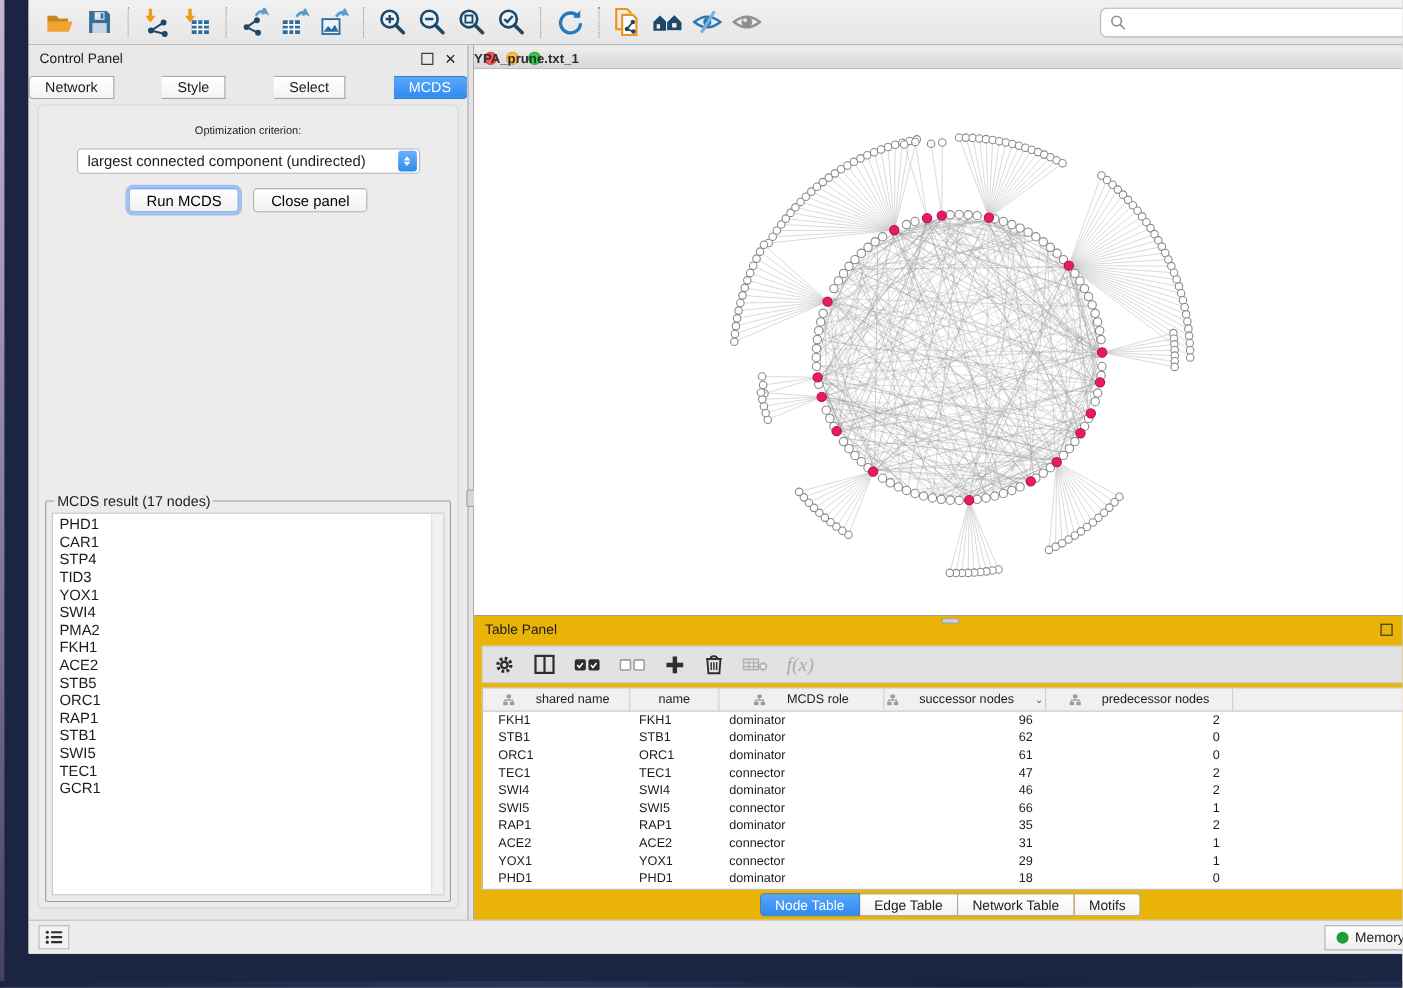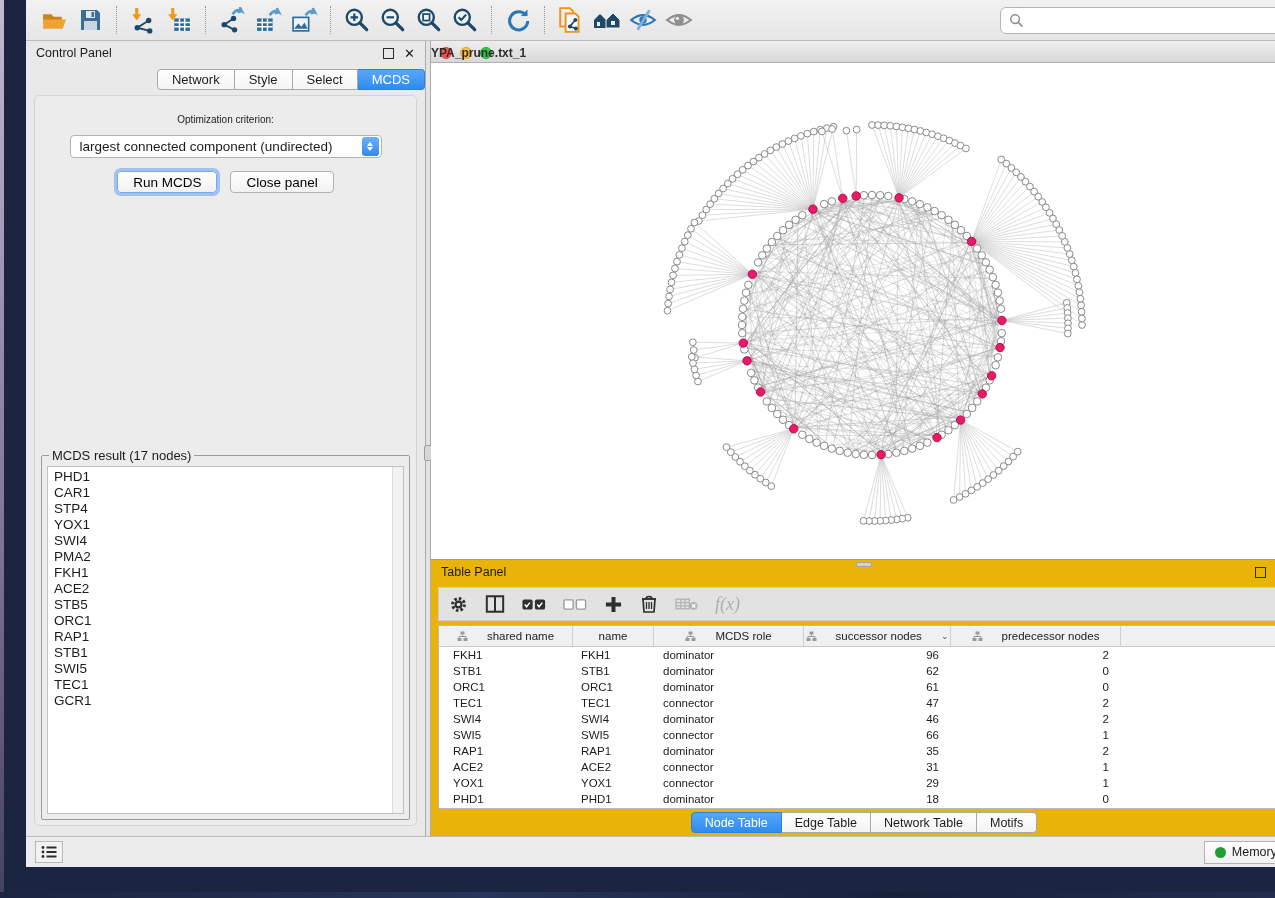--- a/index.html
+++ b/index.html
@@ -27,21 +27,21 @@
   .control-panel { width:399px; flex:0 0 399px; display:flex; flex-direction:column; background:#e9e9e9; }
   .vsplitter { width:6px; flex:0 0 6px; background:#e3e3e3; border-left:1px solid #ababab; border-right:1px solid #ababab; position:relative; }
   .vgrip { position:absolute; top:404px; left:-2px; width:9px; height:16px; background:#d6d6d6;
     border:1px solid #9d9d9d; border-radius:2px; }
 
   .panel-titlebar { height:24px; display:flex; align-items:center; padding:0 10px; font-size:12.5px; }
   .panel-titlebar .sp { flex:1; }
   .float-box { width:11px; height:11px; border:1.6px solid #2b2b2b; margin-right:10px; }
   .close-x { font-size:13px; font-weight:700; color:#1b1b1b; line-height:1; }
 
-  .tabs-row { display:flex; justify-content:flex-end; margin-top:4px; }
+  .tabs-row { display:flex; justify-content:space-between; margin-top:4px; }
   .seg { height:21px; padding:0 14px; display:flex; align-items:center; font-size:13px;
     background:linear-gradient(#ffffff,#f4f4f4); border:1px solid #a8a8a8; border-left-width:0; }
   .seg:first-child { border-left-width:1px; border-radius:4px 0 0 4px; }
   .seg:last-child { border-radius:0 4px 4px 0; }
   .seg.sel { background:linear-gradient(#5aa7fb,#2e8bf0); border-color:#2d7fd8; color:#fff; }
 
   .cp-content { flex:1; margin:5px 8px 10px; background:#ececec; border:1px solid #d4d4d4;
     border-radius:5px; display:flex; flex-direction:column; min-height:0; }
   .crit-label { text-align:center; font-size:10px; margin-top:18px; }
   .selectbox { margin:10px auto 0; width:312px; height:23px; background:#fff; border:1px solid #b4b4b4;
@@ -287,20 +287,21 @@
             <button class="pbtn">Close panel</button>
           </div>
           <div class="cp-spacer"></div>
           <fieldset class="mcds-group">
             <legend>MCDS result (17 nodes)</legend>
             <div class="mcds-listwrap">
               <div class="mcds-list" id="mcds-list">
                   <div>PHD1</div>
                   <div>CAR1</div>
                   <div>STP4</div>
+                  <div>TID3</div>
                   <div>YOX1</div>
                   <div>SWI4</div>
                   <div>PMA2</div>
                   <div>FKH1</div>
                   <div>ACE2</div>
                   <div>STB5</div>
                   <div>ORC1</div>
                   <div>RAP1</div>
                   <div>STB1</div>
                   <div>SWI5</div>

